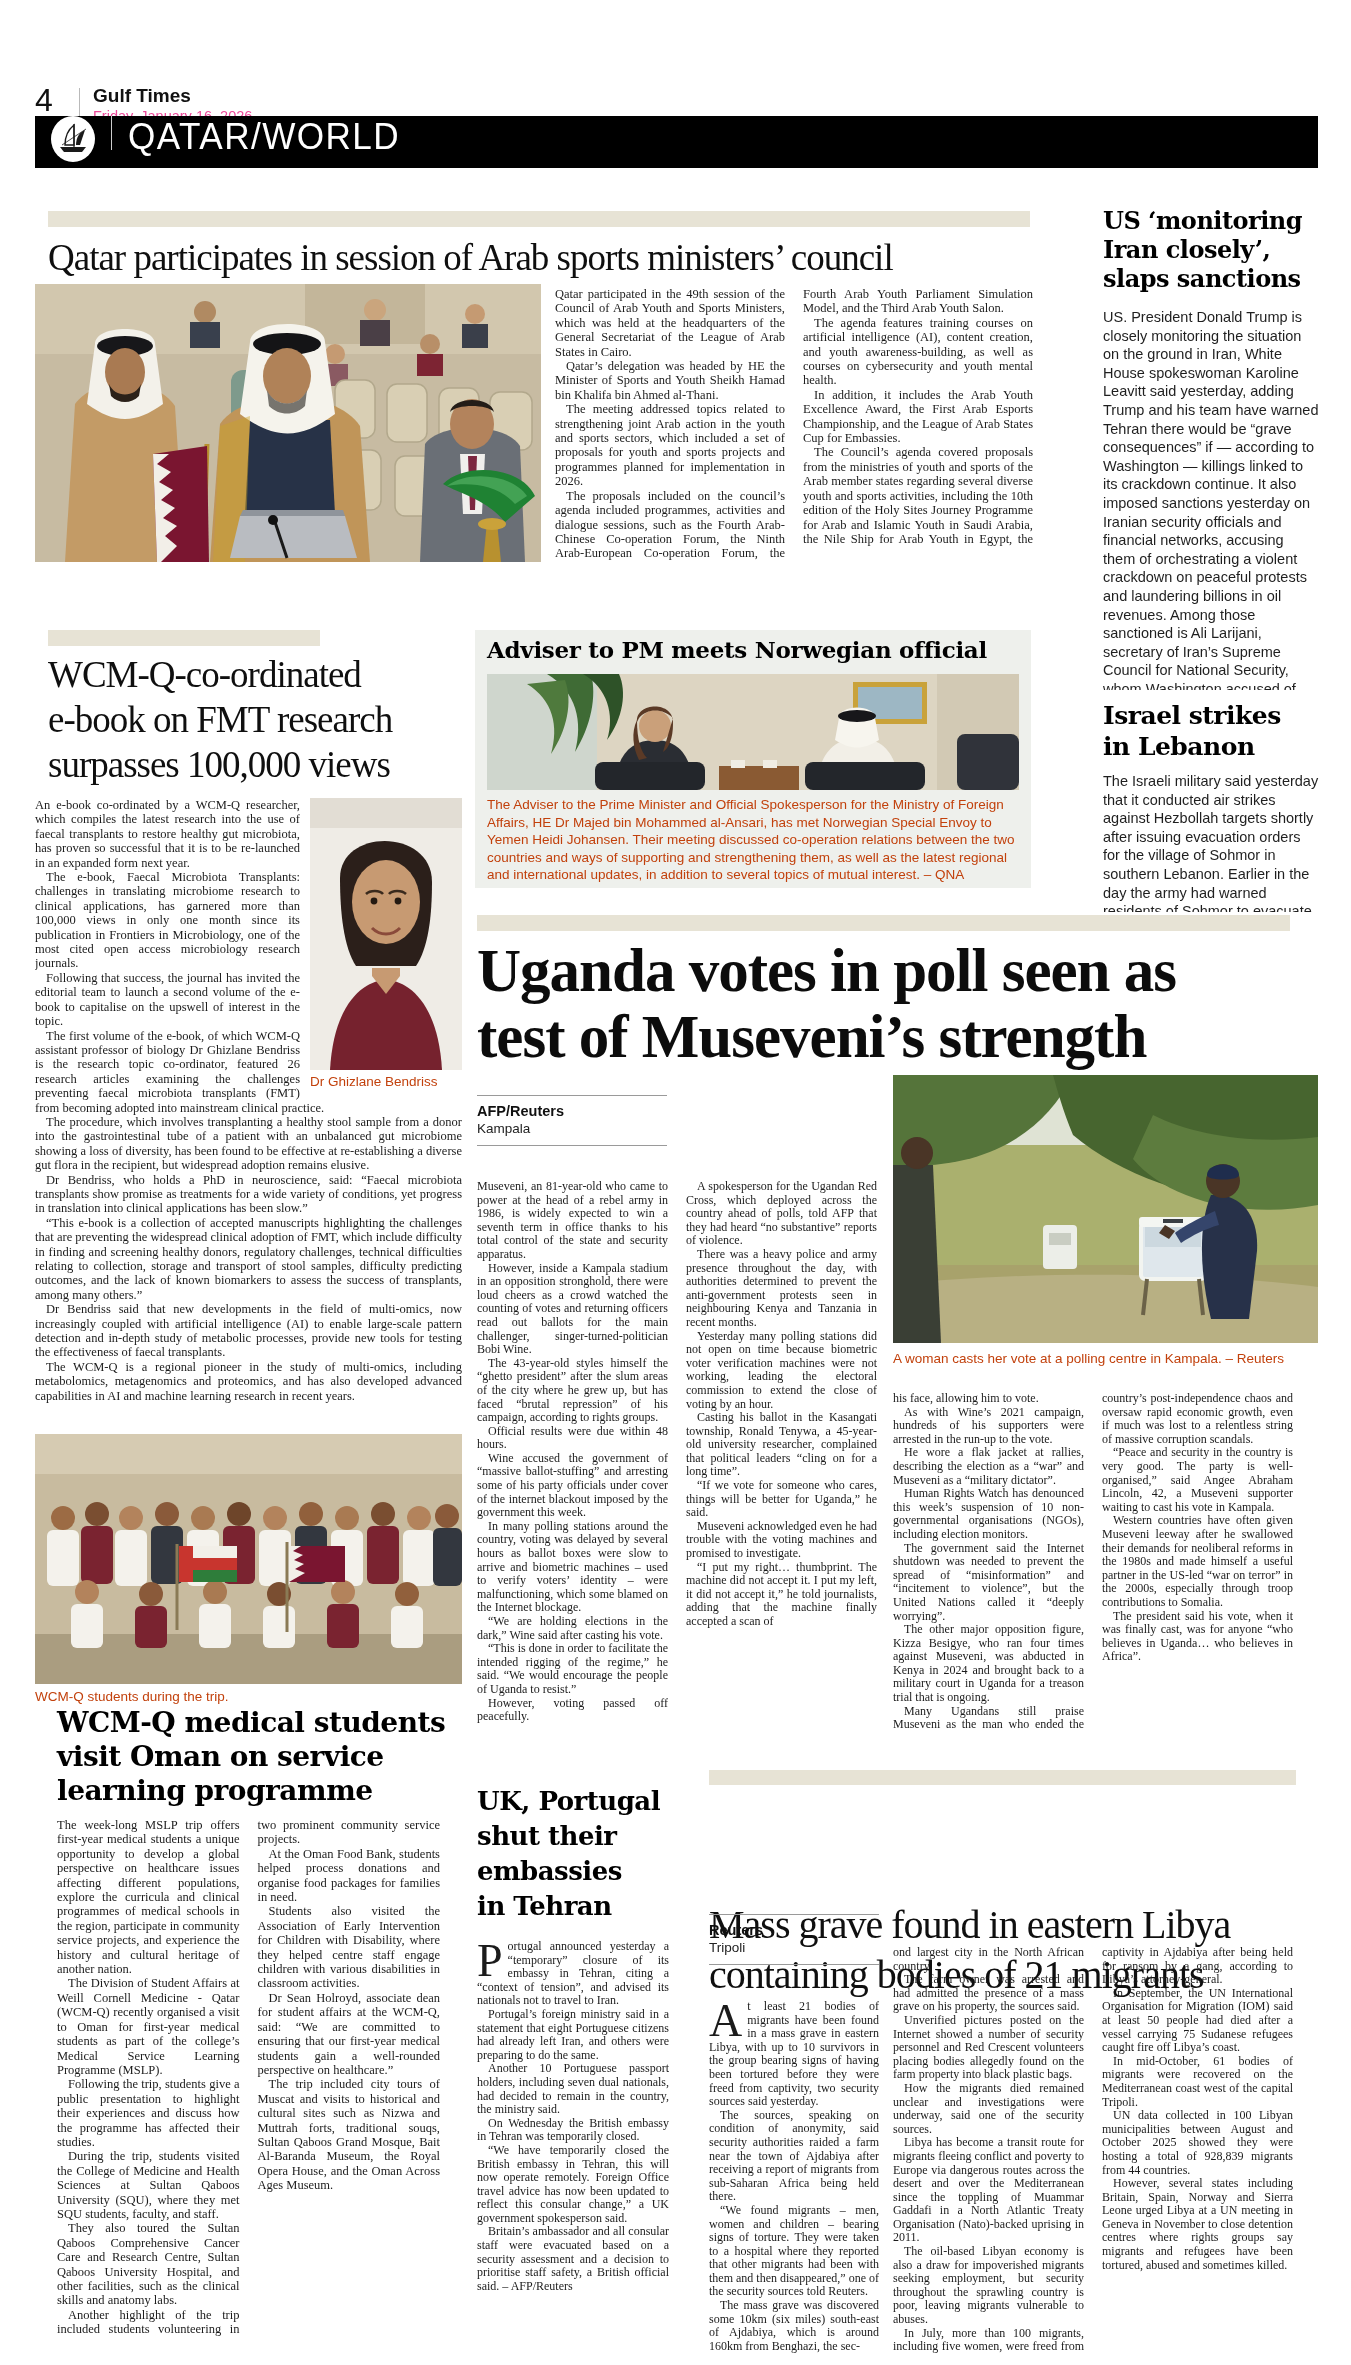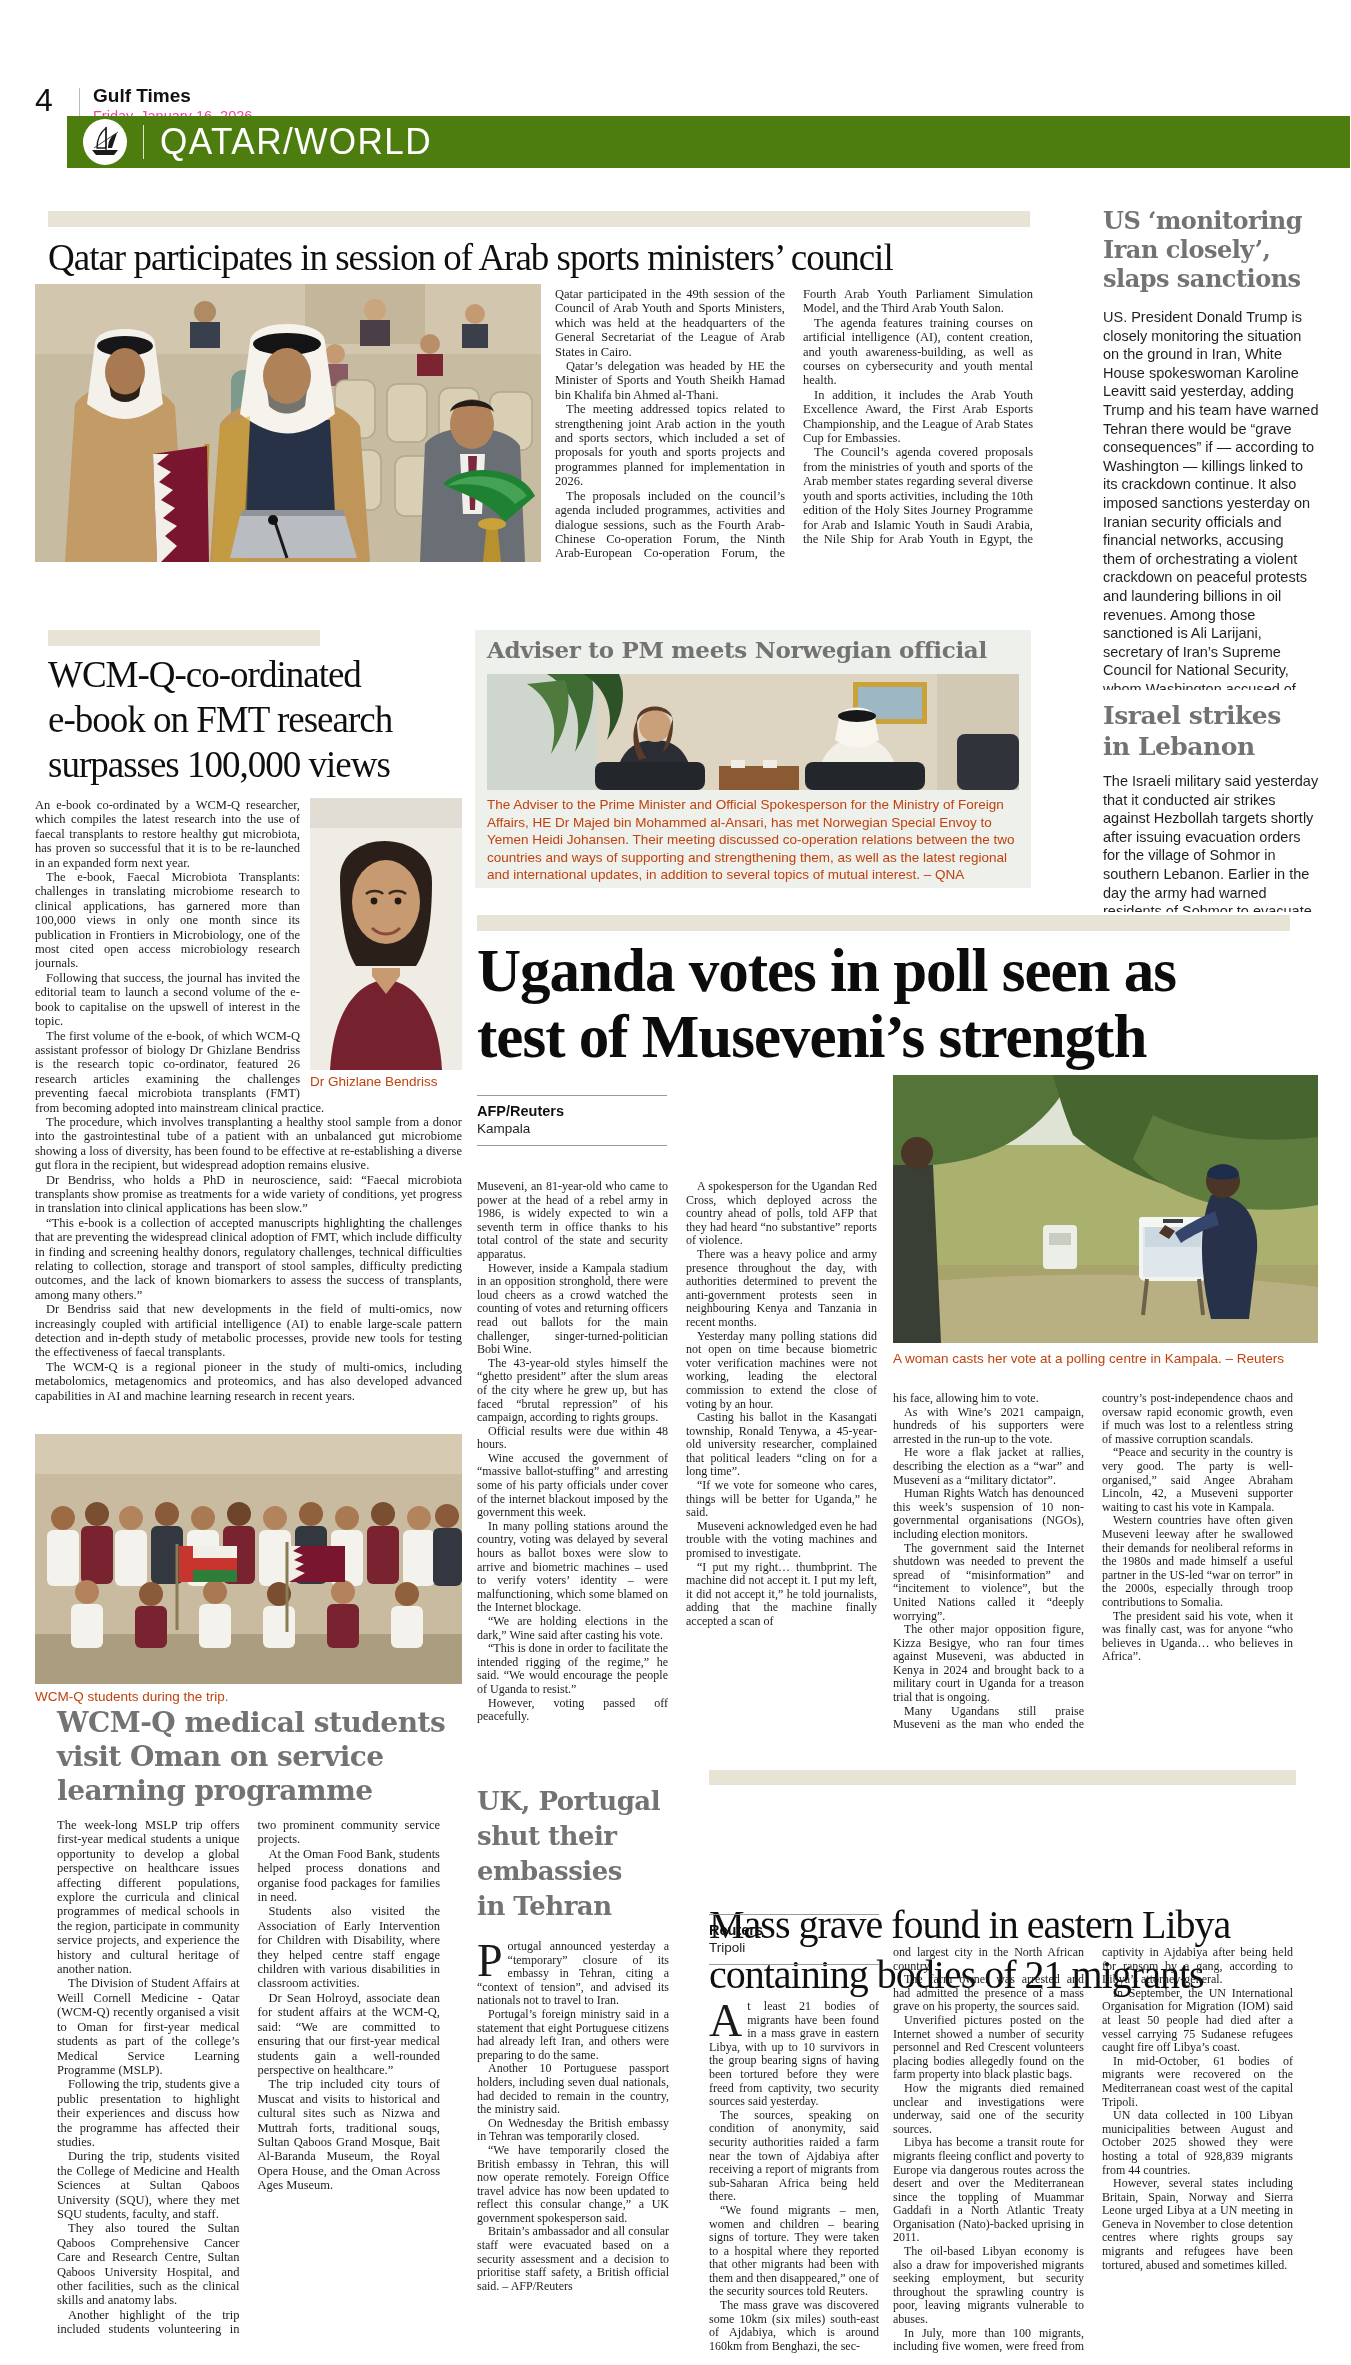--- a/index.html
+++ b/index.html
@@ -6,32 +6,32 @@
   #page{position:relative;width:1351px;height:2365px;background:#fff;overflow:hidden;
         font-family:"Liberation Sans",sans-serif;color:#1a1a1a;}
   .abs{position:absolute;}
 
   
   .pagenum{font-family:"Liberation Sans",sans-serif;font-size:32px;font-weight:400;color:#111;}
   .mastdiv{width:1px;background:#b9b9b9;}
   .pub{font-size:19px;font-weight:700;color:#111;}
   .pdate{font-size:14.5px;color:#ec4899;margin-top:1px;}
 
-  .banner{background:#4d7c0f;display:flex;align-items:center;margin-left:32px;}
+  .banner{background:#000000;display:flex;}
   .logo{width:44px;height:46px;background:#fff;border-radius:50%;margin-left:16px;
         display:flex;align-items:center;justify-content:center;flex:0 0 auto;}
   .bdiv{width:1px;height:34px;background:rgba(255,255,255,.8);margin:0 16px;}
   .bantitle{color:#fff;font-size:37px;font-weight:400;letter-spacing:1.5px;
         transform:scaleX(.95);transform-origin:left center;white-space:nowrap;}
 
   .kicker{background:#e7e3d5;}
 
   .serifhead{font-family:"Liberation Serif",serif;font-weight:500;color:#0f0f0f;letter-spacing:-1px;}
   .serifheadbold{font-family:"Liberation Serif",serif;font-weight:700;color:#0c0c0c;letter-spacing:-1px;}
-  .slabhead{font-family:"DejaVu Serif",serif;font-weight:700;color:#737373;letter-spacing:-0.5px;}
+  .slabhead{font-family:"DejaVu Serif",serif;font-weight:700;color:#000000;letter-spacing:-0.5px;}
 
   .serifbody{font-family:"Liberation Serif",serif;font-size:12.5px;line-height:14.4px;
         text-align:justify;color:#1b1b1b;overflow:hidden;}
   .serifbody p{margin:0;text-indent:11px;}
   .serifbody p:first-child{text-indent:0;}
   .sm{font-size:12px;line-height:13.6px;}
   .cols2{column-count:2;column-gap:18px;column-fill:auto;height:100%;}
   .dc > p:first-child::first-letter{float:left;font-size:46px;line-height:37px;
         padding:2px 5px 0 0;font-weight:500;}
 

